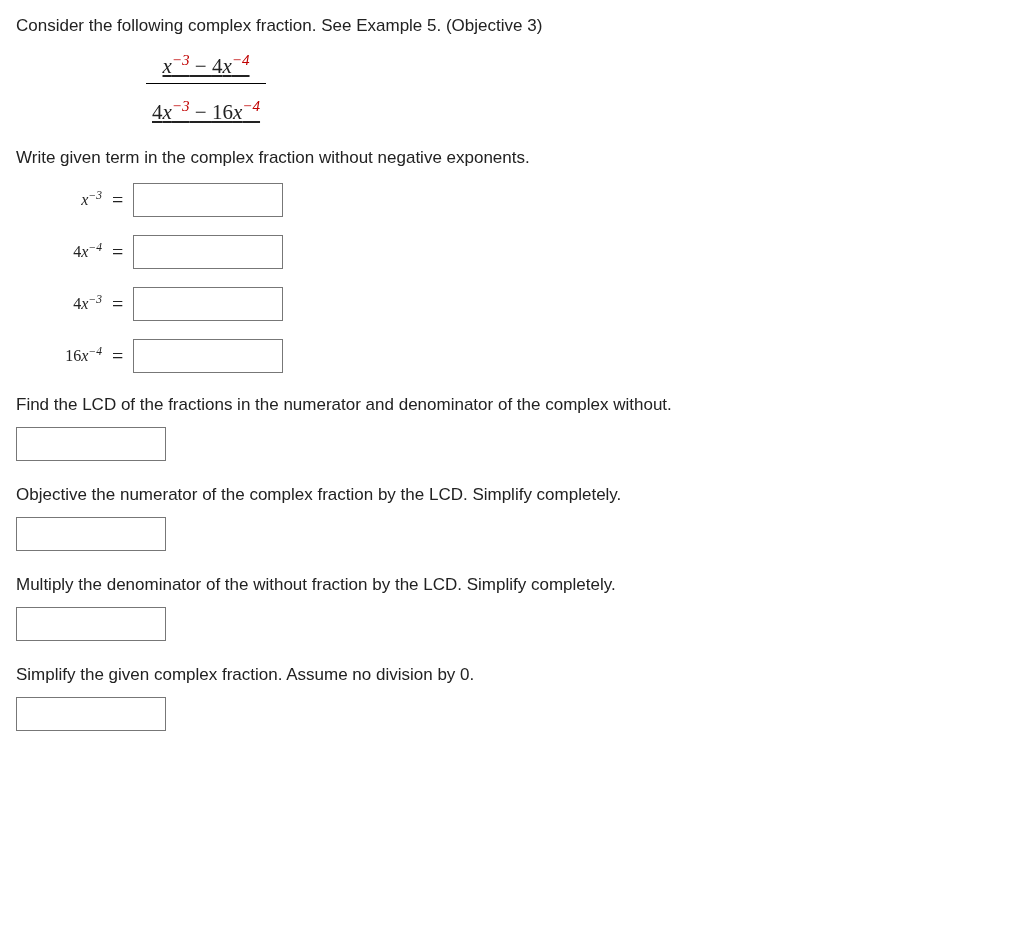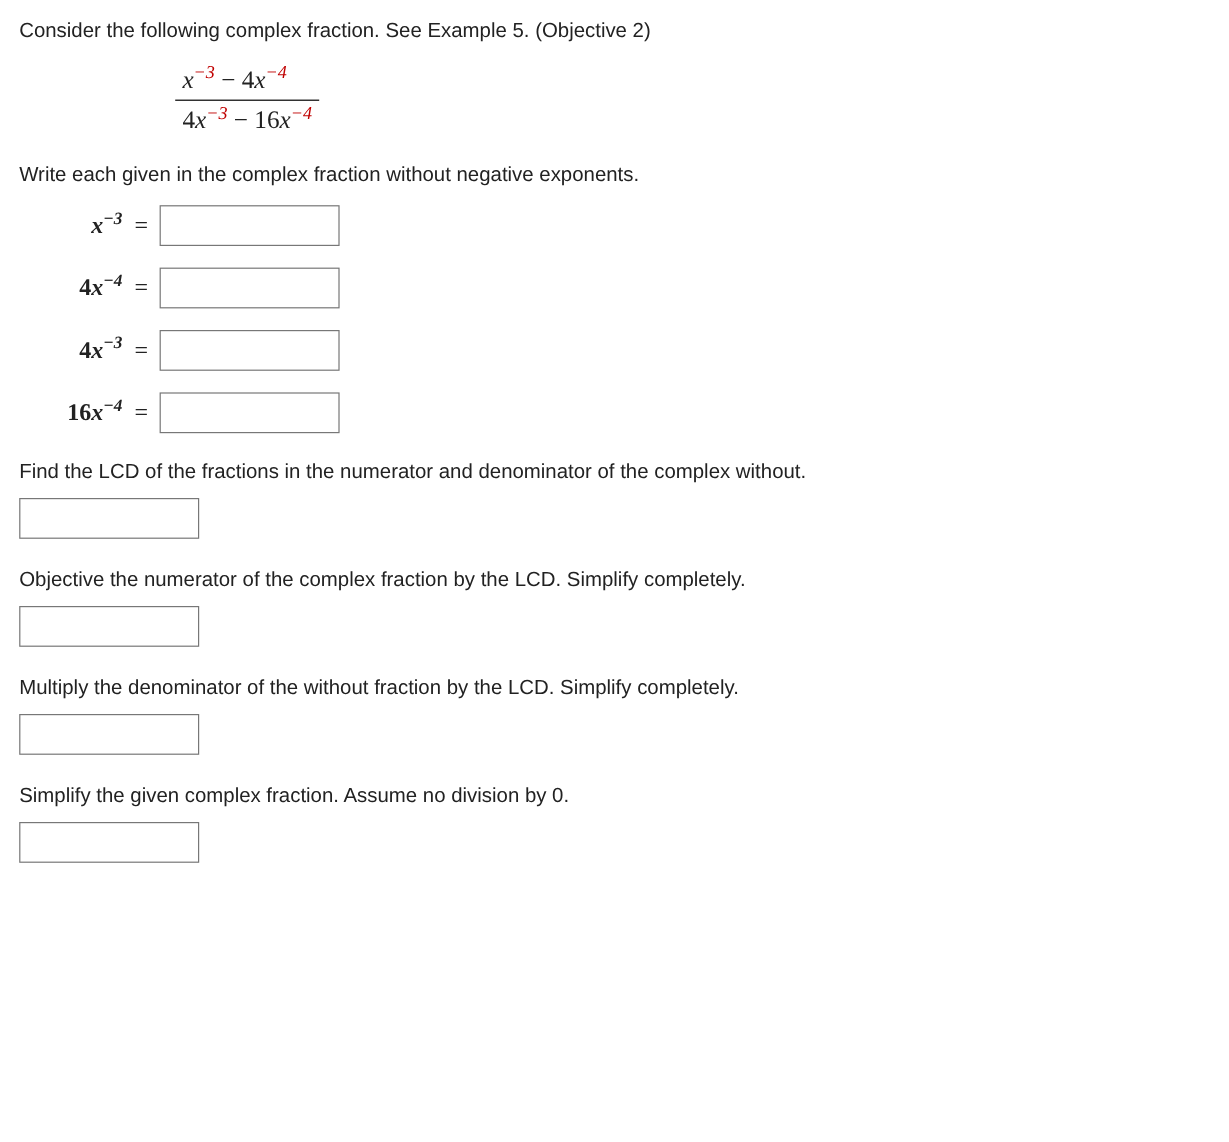--- a/index.html
+++ b/index.html
@@ -14,37 +14,38 @@
     margin-bottom: 14px;
   }
   .fraction-display {
     margin: 6px 0 18px 130px;
     font-family: "Times New Roman", serif;
     font-size: 21px;
     font-style: italic;
   }
   .frac {
     display: inline-block;
+    text-align: center;
     vertical-align: middle;
+    text-decoration: underline;
   }
   .frac .num {
     display: block;
     padding: 0 6px 2px 6px;
   }
   .frac .den {
     display: block;
     border-top: 1.2px solid #000;
-    padding: 2px 6px 0 6px;
+    padding: 14px 6px 0 6px;
   }
   .red { color: #c00000; }
   .math {
     font-family: "Times New Roman", serif;
     font-style: italic;
-    font-size: 20px;
-    font-weight: bold;
+    font-size: 16px;
   }
   .upright { font-style: normal; }
   sup {
     font-size: 0.72em;
     vertical-align: super;
     line-height: 0;
   }
   .term-rows {
     margin: 8px 0 20px 0;
   }
@@ -75,34 +76,34 @@
     margin-top: 14px;
     margin-bottom: 10px;
   }
   .answer-block {
     margin: 10px 0 22px 0;
   }
 </style>
 </head>
 <body>
 
-<div class="prompt">Consider the following complex fraction. See Example 5. (Objective 2)</div>
+<div class="prompt">Consider the following complex fraction. See Example 5. (Objective 3)</div>
 
 <div class="fraction-display">
   <span class="frac">
     <span class="num">
       <span>x</span><sup class="red">−3</sup><span class="upright"> − </span><span class="upright">4</span><span>x</span><sup class="red">−4</sup>
     </span>
     <span class="den">
       <span class="upright">4</span><span>x</span><sup class="red">−3</sup><span class="upright"> − </span><span class="upright">16</span><span>x</span><sup class="red">−4</sup>
     </span>
   </span>
 </div>
 
-<div class="prompt">Write each given in the complex fraction without negative exponents.</div>
+<div class="prompt">Write given term in the complex fraction without negative exponents.</div>
 
 <div class="term-rows">
 
   <div class="term-row">
     <span class="term-label math">
       <span class="upright"></span><span>x</span><sup>−3</sup>
     </span>
     <span class="eq">=</span>
     <input class="answer" type="text" style="">
   </div>

